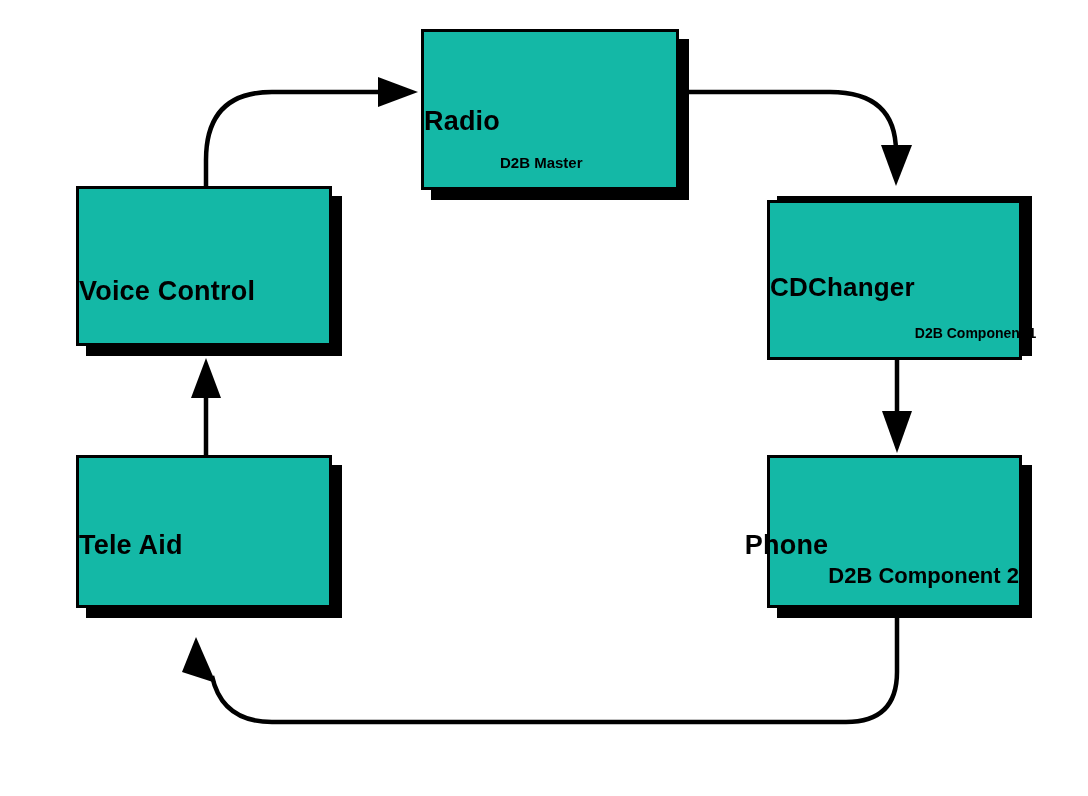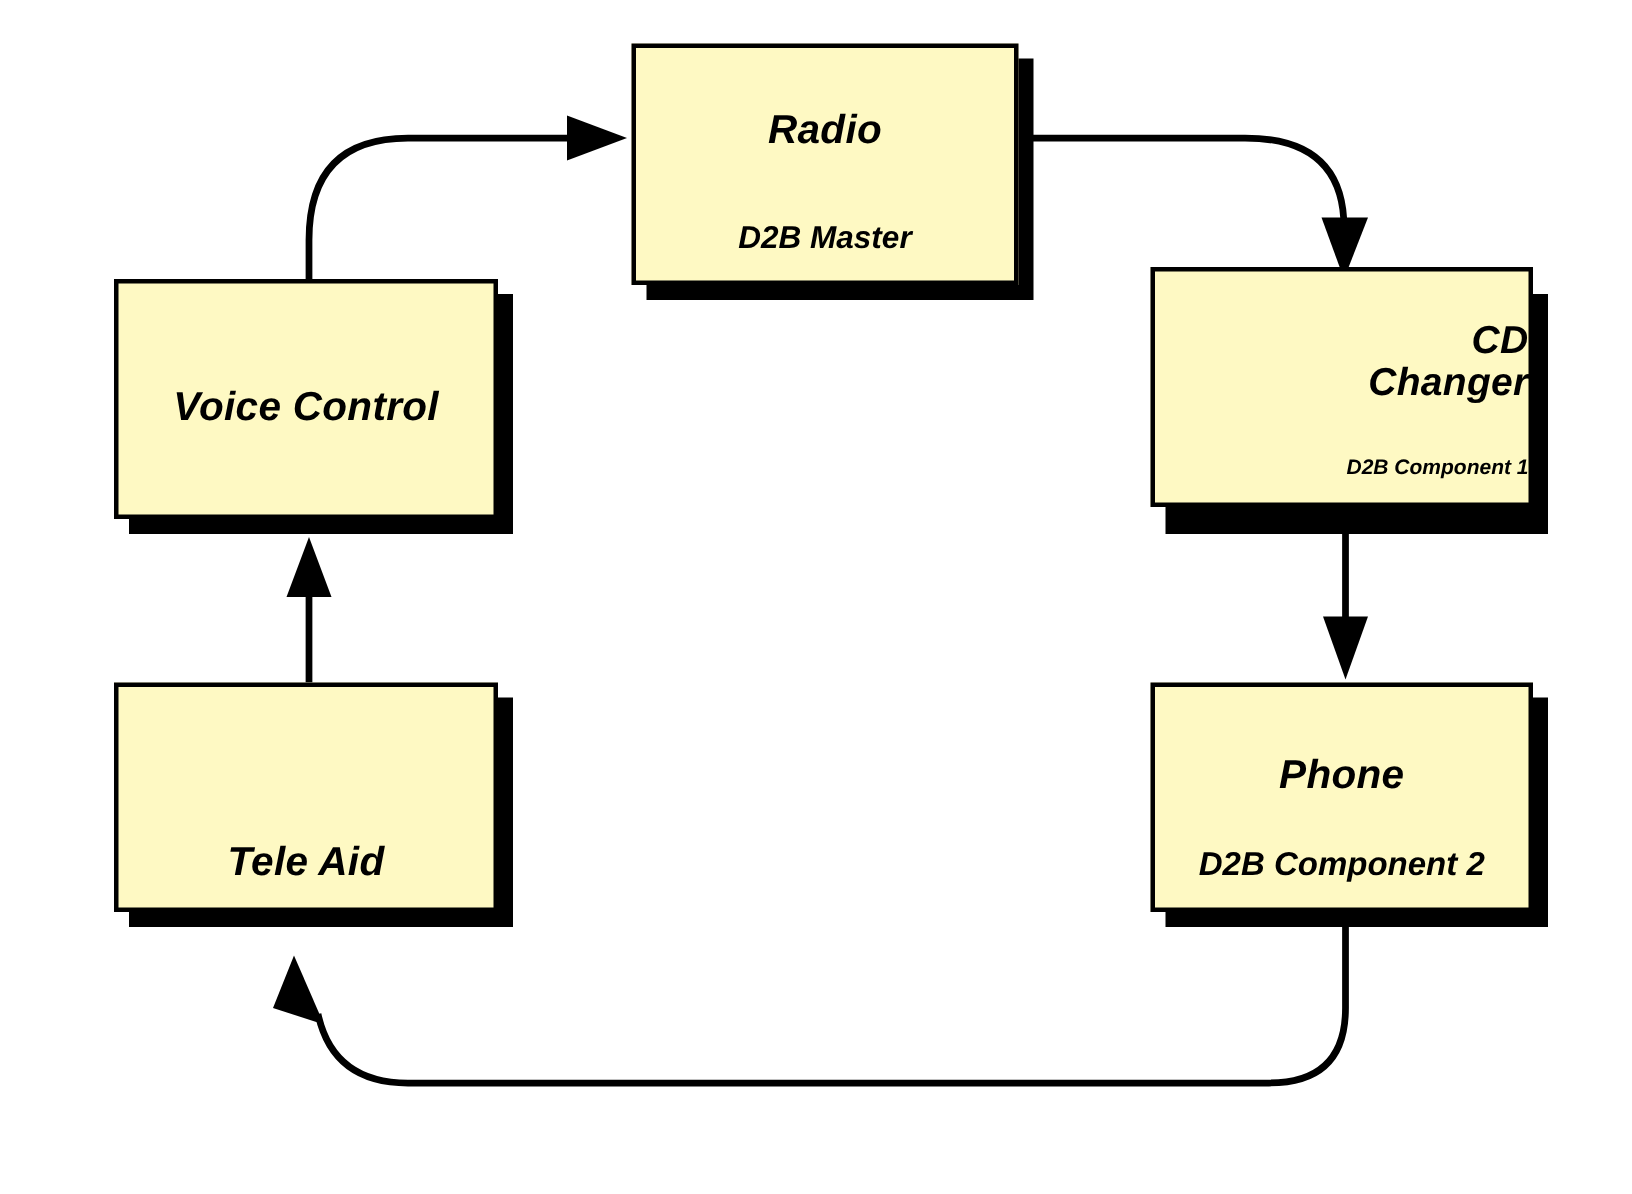--- a/index.html
+++ b/index.html
@@ -20,27 +20,26 @@
   #ring-svg {
     position: absolute;
     left: 0;
     top: 0;
     width: 1088px;
     height: 796px;
   }
   .node {
     position: absolute;
     box-sizing: border-box;
-    background: #fef9c3;
+    background: #14b8a6;
     border: 3px solid #000000;
     z-index: 5;
     display: flex;
-    flex-direction: column;
+    flex-direction: row;
     align-items: center;
-    font-style: italic;
   }
   .node-shadow {
     position: absolute;
     background: #000000;
     z-index: 3;
   }
   .node-title {
     font-weight: bold;
     color: #000000;
     text-align: center;
@@ -83,38 +82,38 @@
 
     <g>
       <line x1="206" y1="455" x2="206" y2="396" stroke="#000000" stroke-width="4.5"></line>
       <polygon points="191,398 221,398 206,358" fill="#000000"></polygon>
     </g>
   </svg>
 
   <div class="node-shadow" style="left:431px; top:39px; width:258px; height:161px;"></div>
   <div class="node" style="left:421px; top:29px; width:258px; height:161px; justify-content:flex-start; padding-top:40px; padding-bottom:16px;">
     <div class="node-title" style="font-size:27px;">Radio</div>
-    <div class="node-sub" style="font-size:21px; margin-top:auto;">D2B Master</div>
+    <div class="node-sub" style="font-size:15px; margin-top:auto;">D2B Master</div>
   </div>
 
   <div class="node-shadow" style="left:777px; top:196px; width:255px; height:160px;"></div>
-  <div class="node" style="left:767px; top:178px; width:255px; height:160px; justify-content:flex-start; padding-top:31px; padding-bottom:16px;align-items:flex-end;">
+  <div class="node" style="left:767px; top:200px; width:255px; height:160px; justify-content:flex-start; padding-top:31px; padding-bottom:16px;">
     <div class="node-title" style="font-size:26px;">CD</div>
     <div class="node-title" style="font-size:26px;">Changer</div>
     <div class="node-sub" style="font-size:14px; margin-top:auto;">D2B Component 1</div>
   </div>
 
   <div class="node-shadow" style="left:777px; top:465px; width:255px; height:153px;"></div>
   <div class="node" style="left:767px; top:455px; width:255px; height:153px; justify-content:flex-end; padding-top:44px; padding-bottom:16px;">
     <div class="node-title" style="font-size:27px;">Phone</div>
     <div class="node-sub" style="font-size:22px; margin-top:auto;">D2B Component 2</div>
   </div>
 
   <div class="node-shadow" style="left:86px; top:465px; width:256px; height:153px;"></div>
-  <div class="node" style="left:76px; top:455px; width:256px; height:153px; justify-content:flex-end; padding-top:44px; padding-bottom:16px;gap:40px;">
+  <div class="node" style="left:76px; top:455px; width:256px; height:153px; justify-content:flex-start; padding-top:44px; padding-bottom:16px;gap:40px;">
     <div class="node-title" style="font-size:27px;">Tele Aid</div>
   </div>
 
   <div class="node-shadow" style="left:86px; top:196px; width:256px; height:160px;"></div>
   <div class="node" style="left:76px; top:186px; width:256px; height:160px; justify-content:flex-start; padding-top:48px; padding-bottom:16px;">
     <div class="node-title" style="font-size:27px;margin-top:20px;">Voice Control</div>
   </div>
 
 </div>
 

